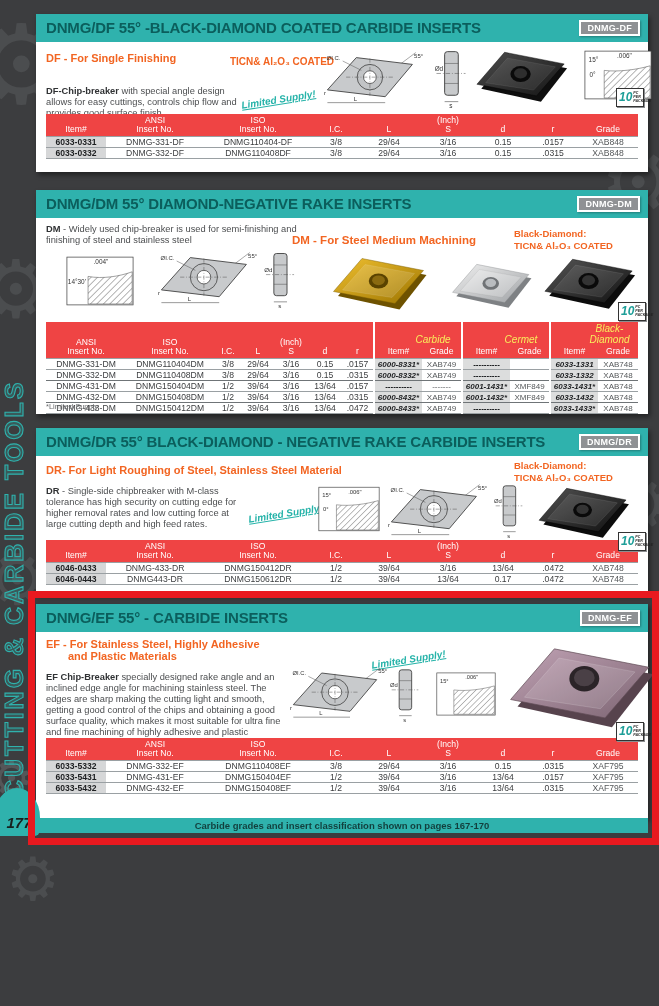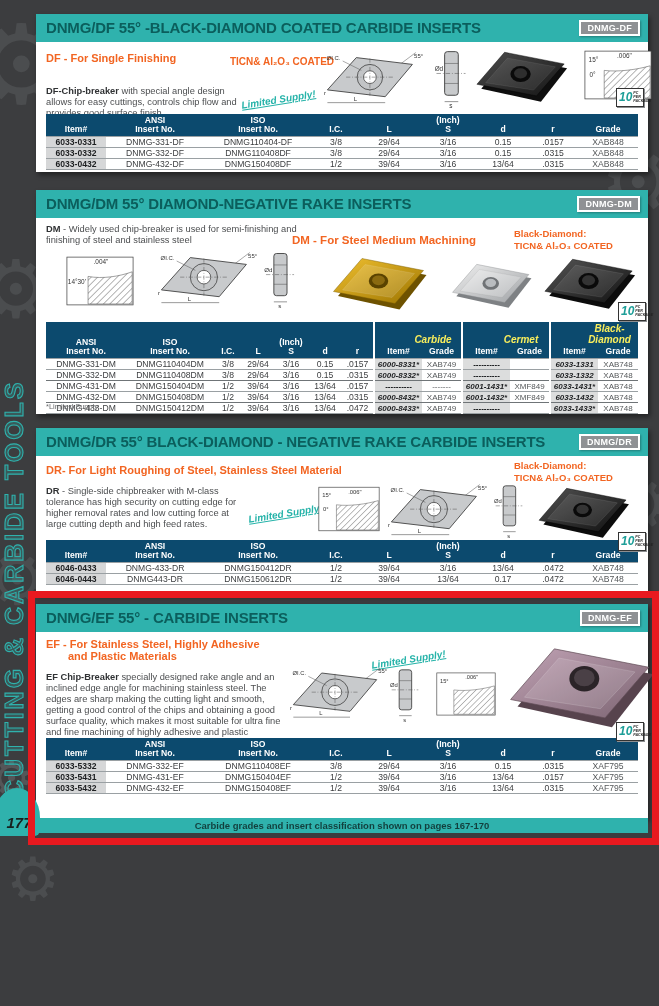--- a/index.html
+++ b/index.html
@@ -25,21 +25,21 @@
   .coated{position:absolute;color:#f26522;font-weight:bold;font-size:10px;text-align:center;}
   .coated2{position:absolute;color:#f26522;font-weight:bold;font-size:9.5px;line-height:1.25;}
   .limited{position:absolute;color:#26b3a9;font-weight:bold;font-style:italic;font-size:10px;transform:rotate(-9deg);text-decoration:underline;}
   
   .pkg{position:absolute;width:28px;height:19px;background:#fff;border:1px solid #333;display:flex;align-items:center;padding:1px 1px 2px 2px;box-shadow:1px 1px 0 #8c8e90;z-index:3;}
   .pkg-qty{color:#1d9e98;font-weight:800;font-style:italic;font-size:12px;line-height:1;}
   .pkg-lines{display:flex;flex-direction:column;margin-left:1px;}
   .pkg-lines i{font-style:italic;font-size:3.6px;line-height:1.15;color:#222;font-weight:bold;}
   
   table{position:absolute;left:10px;border-collapse:collapse;table-layout:fixed;width:592px;border-bottom:1px solid #9aa0a3;}
-  thead th{background:#0c4a6e;color:#fff;font-weight:bold;font-size:8.6px;vertical-align:bottom;padding:2px 1px;line-height:1.05;}
+  thead th{background:#ef4444;color:#fff;font-weight:normal;font-size:8.6px;vertical-align:bottom;padding:2px 1px;line-height:1.05;}
   thead th span{display:block;}
   tbody td{height:10.5px;text-align:center;font-size:8.6px;color:#3b3d3f;border-top:1px solid #9aa0a3;padding:0 1px;background:#fff;overflow:hidden;white-space:nowrap;}
   .std-table td:first-child{background:#d6d7d8;font-weight:bold;color:#1d1f21;}
   .std-table td:nth-child(9){color:#55585a;}
   .dm-table .grp{border-left:2px solid #fff;color:#f9ee5c;font-style:italic;font-size:10px;padding-bottom:0;padding-left:31px;}
   .dm-table .subrow th:nth-child(1),.dm-table .subrow th:nth-child(3),.dm-table .subrow th:nth-child(5){border-left:2px solid #fff;}
   .dm-table td:nth-child(8),.dm-table td:nth-child(10),.dm-table td:nth-child(12){background:#dcdddd;font-weight:bold;font-style:italic;border-left:2px solid #fff;font-size:8px;color:#1d1f21;}
   .dm-table td:nth-child(9),.dm-table td:nth-child(11),.dm-table td:nth-child(13){color:#55585a;font-size:8px;}
   .dm-table tbody tr:nth-child(3) td,.dm-table tbody tr:nth-child(5) td{border-top:1.6px solid #6f7477;}
   .footnote{position:absolute;font-size:7.5px;color:#6a6c6e;}
@@ -210,31 +210,20 @@
               <td>6033-0332</td>
               <td>DNMG-332-DF</td>
               <td>DNMG110408DF</td>
               <td>3/8</td>
               <td>29/64</td>
               <td>3/16</td>
               <td>0.15</td>
               <td>.0315</td>
               <td>XAB848</td>
             </tr>
-            <tr>
-              <td>6033-0432</td>
-              <td>DNMG-432-DF</td>
-              <td>DNMG150408DF</td>
-              <td>1/2</td>
-              <td>39/64</td>
-              <td>3/16</td>
-              <td>13/64</td>
-              <td>.0315</td>
-              <td>XAB848</td>
-            </tr>
           </tbody>
       </table>
     </div>
   </section>
 
   <section class="card" style="top:190px;height:224px;">
     <header class="sec-head">
       <h2 class="sec-title">DNMG/DM 55° DIAMOND-NEGATIVE RAKE INSERTS</h2>
       <span class="sec-badge">DNMG-DM</span>
     </header>

